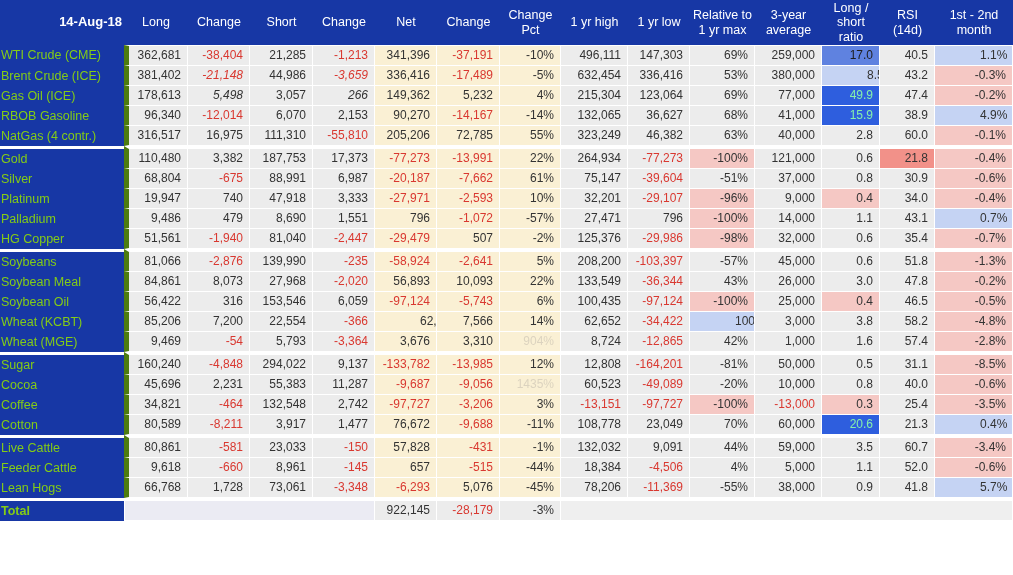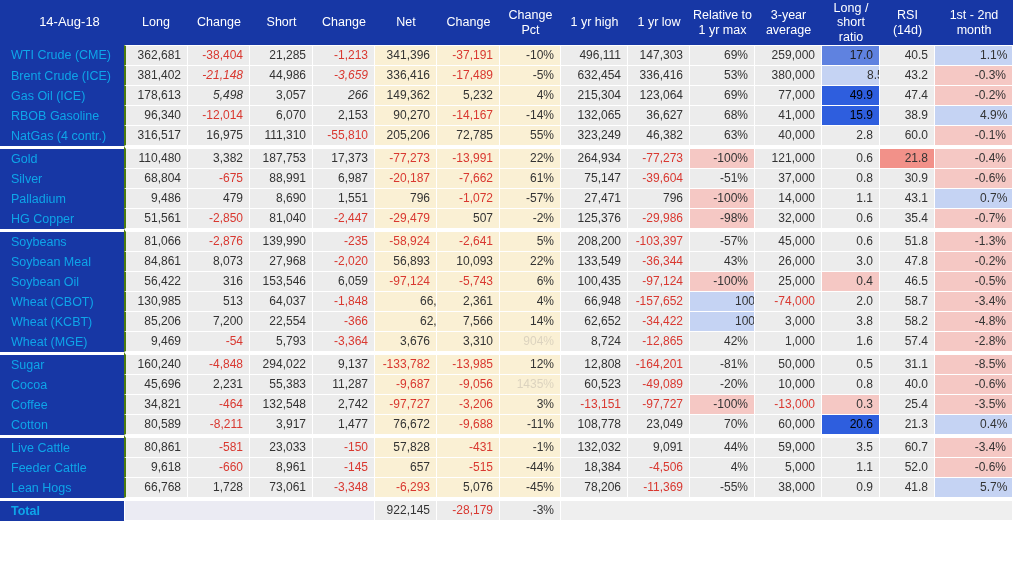--- a/index.html
+++ b/index.html
@@ -16,42 +16,42 @@
   }
   html,body{margin:0;padding:0;background:#fff;}
   body{font-family:"Liberation Sans","DejaVu Sans",sans-serif;color:#333;}
   .wrap{width:1013px;}
   table{border-collapse:separate;border-spacing:0;table-layout:fixed;width:1013px;}
   thead th{
     background:var(--header-blue);color:#fff;font-weight:normal;font-size:12.5px;
     white-space:pre-line;line-height:1.15;height:30px;vertical-align:middle;
     text-align:center;padding:1px 2px;overflow:hidden;
   }
-  thead th.label{text-align:center;padding-left:17px;font-weight:normal;font-size:13px;white-space:nowrap;}
+  thead th.label{text-align:right;padding-left:17px;font-weight:bold;font-size:13px;white-space:nowrap;}
   tbody th.label{
-    background:var(--header-blue);color:#0ea5e9;font-weight:normal;text-align:left;
-    padding:0 4px 0 11px;font-size:12.5px;height:19px;line-height:19px;border:none;
+    background:var(--header-blue);color:#84cc16;font-weight:normal;text-align:left;
+    padding:0 4px 0 1px;font-size:12.5px;height:19px;line-height:19px;border:none;
     white-space:nowrap;overflow:hidden;
   }
   tbody td{
     background:var(--cell-gray);color:#333;font-size:12px;text-align:right;
     padding:0 6px 0 2px;height:19px;line-height:19px;
     border-right:1px solid #fff;border-bottom:1px solid #fff;white-space:nowrap;overflow:hidden;
   }
-  tbody td:nth-child(2){border-left:2px solid #4d7c0f;}
+  tbody td:nth-child(2){border-left:5px solid #4d7c0f;}
   tbody tr:first-child td{border-top:1px solid #fff;}
   tbody td:nth-child(6),tbody td:nth-child(7),tbody td:nth-child(8){background:var(--cream);}
   tr.group-start th,tr.group-start td{border-top:3px solid #fff;}
   td.neg{color:var(--negative-red);}
   td.it{font-style:italic;text-align:right;}
   td.fade{color:var(--faded-text);}
   td.bg-pink{background:var(--pink);}
   td.bg-lblue{background:var(--light-blue);padding-left:45px;}
   td.bg-mblue{background:var(--medium-blue);color:#1d1d1d;}
-  td.bg-sblue{background:var(--strong-blue);color:#000000;}
+  td.bg-sblue{background:var(--strong-blue);color:#86efac;}
   td.bg-salmon{background:var(--salmon);}
   tr.total th.label{font-weight:bold;}
   tr.total td.blank-l{background:#EBEBF3;border-left:1px solid #fff;}
   tr.total td.blank-r{background:#EFEFEF;}
 </style>
 </head>
 <body>
 
 <div class="wrap">
   <table>
@@ -209,40 +209,57 @@
           <td>61%</td>
           <td>75,147</td>
           <td class="neg">-39,604</td>
           <td>-51%</td>
           <td>37,000</td>
           <td>0.8</td>
           <td>30.9</td>
           <td class="bg-pink">-0.6%</td>
         </tr>
         <tr>
+          <th class="label">Platinum</th>
+          <td>19,947</td>
+          <td>740</td>
+          <td>47,918</td>
+          <td>3,333</td>
+          <td class="neg">-27,971</td>
+          <td class="neg">-2,593</td>
+          <td>10%</td>
+          <td>32,201</td>
+          <td class="neg">-29,107</td>
+          <td class="bg-pink">-96%</td>
+          <td>9,000</td>
+          <td class="bg-pink">0.4</td>
+          <td>34.0</td>
+          <td class="bg-pink">-0.4%</td>
+        </tr>
+        <tr>
           <th class="label">Palladium</th>
           <td>9,486</td>
           <td>479</td>
           <td>8,690</td>
           <td>1,551</td>
           <td class="bg-pink">796</td>
           <td class="neg">-1,072</td>
           <td>-57%</td>
           <td>27,471</td>
           <td>796</td>
           <td class="bg-pink">-100%</td>
           <td>14,000</td>
           <td>1.1</td>
           <td>43.1</td>
           <td class="bg-lblue">0.7%</td>
         </tr>
         <tr>
           <th class="label">HG Copper</th>
           <td>51,561</td>
-          <td class="neg">-2,850</td>
+          <td class="neg">-1,940</td>
           <td>81,040</td>
           <td class="neg">-2,447</td>
           <td class="neg">-29,479</td>
           <td>507</td>
           <td>-2%</td>
           <td>125,376</td>
           <td class="neg">-29,986</td>
           <td class="bg-pink">-98%</td>
           <td>32,000</td>
           <td>0.6</td>
@@ -294,37 +311,20 @@
           <td>6%</td>
           <td>100,435</td>
           <td class="neg">-97,124</td>
           <td class="bg-pink">-100%</td>
           <td>25,000</td>
           <td class="bg-pink">0.4</td>
           <td>46.5</td>
           <td class="bg-pink">-0.5%</td>
         </tr>
         <tr>
-          <th class="label">Wheat (CBOT)</th>
-          <td>130,985</td>
-          <td>513</td>
-          <td>64,037</td>
-          <td class="neg">-1,848</td>
-          <td class="bg-lblue">66,948</td>
-          <td>2,361</td>
-          <td>4%</td>
-          <td>66,948</td>
-          <td class="neg">-157,652</td>
-          <td class="bg-lblue">100%</td>
-          <td class="neg">-74,000</td>
-          <td>2.0</td>
-          <td>58.7</td>
-          <td class="bg-pink">-3.4%</td>
-        </tr>
-        <tr>
           <th class="label">Wheat (KCBT)</th>
           <td>85,206</td>
           <td>7,200</td>
           <td>22,554</td>
           <td class="neg">-366</td>
           <td class="bg-lblue">62,652</td>
           <td>7,566</td>
           <td>14%</td>
           <td>62,652</td>
           <td class="neg">-34,422</td>

